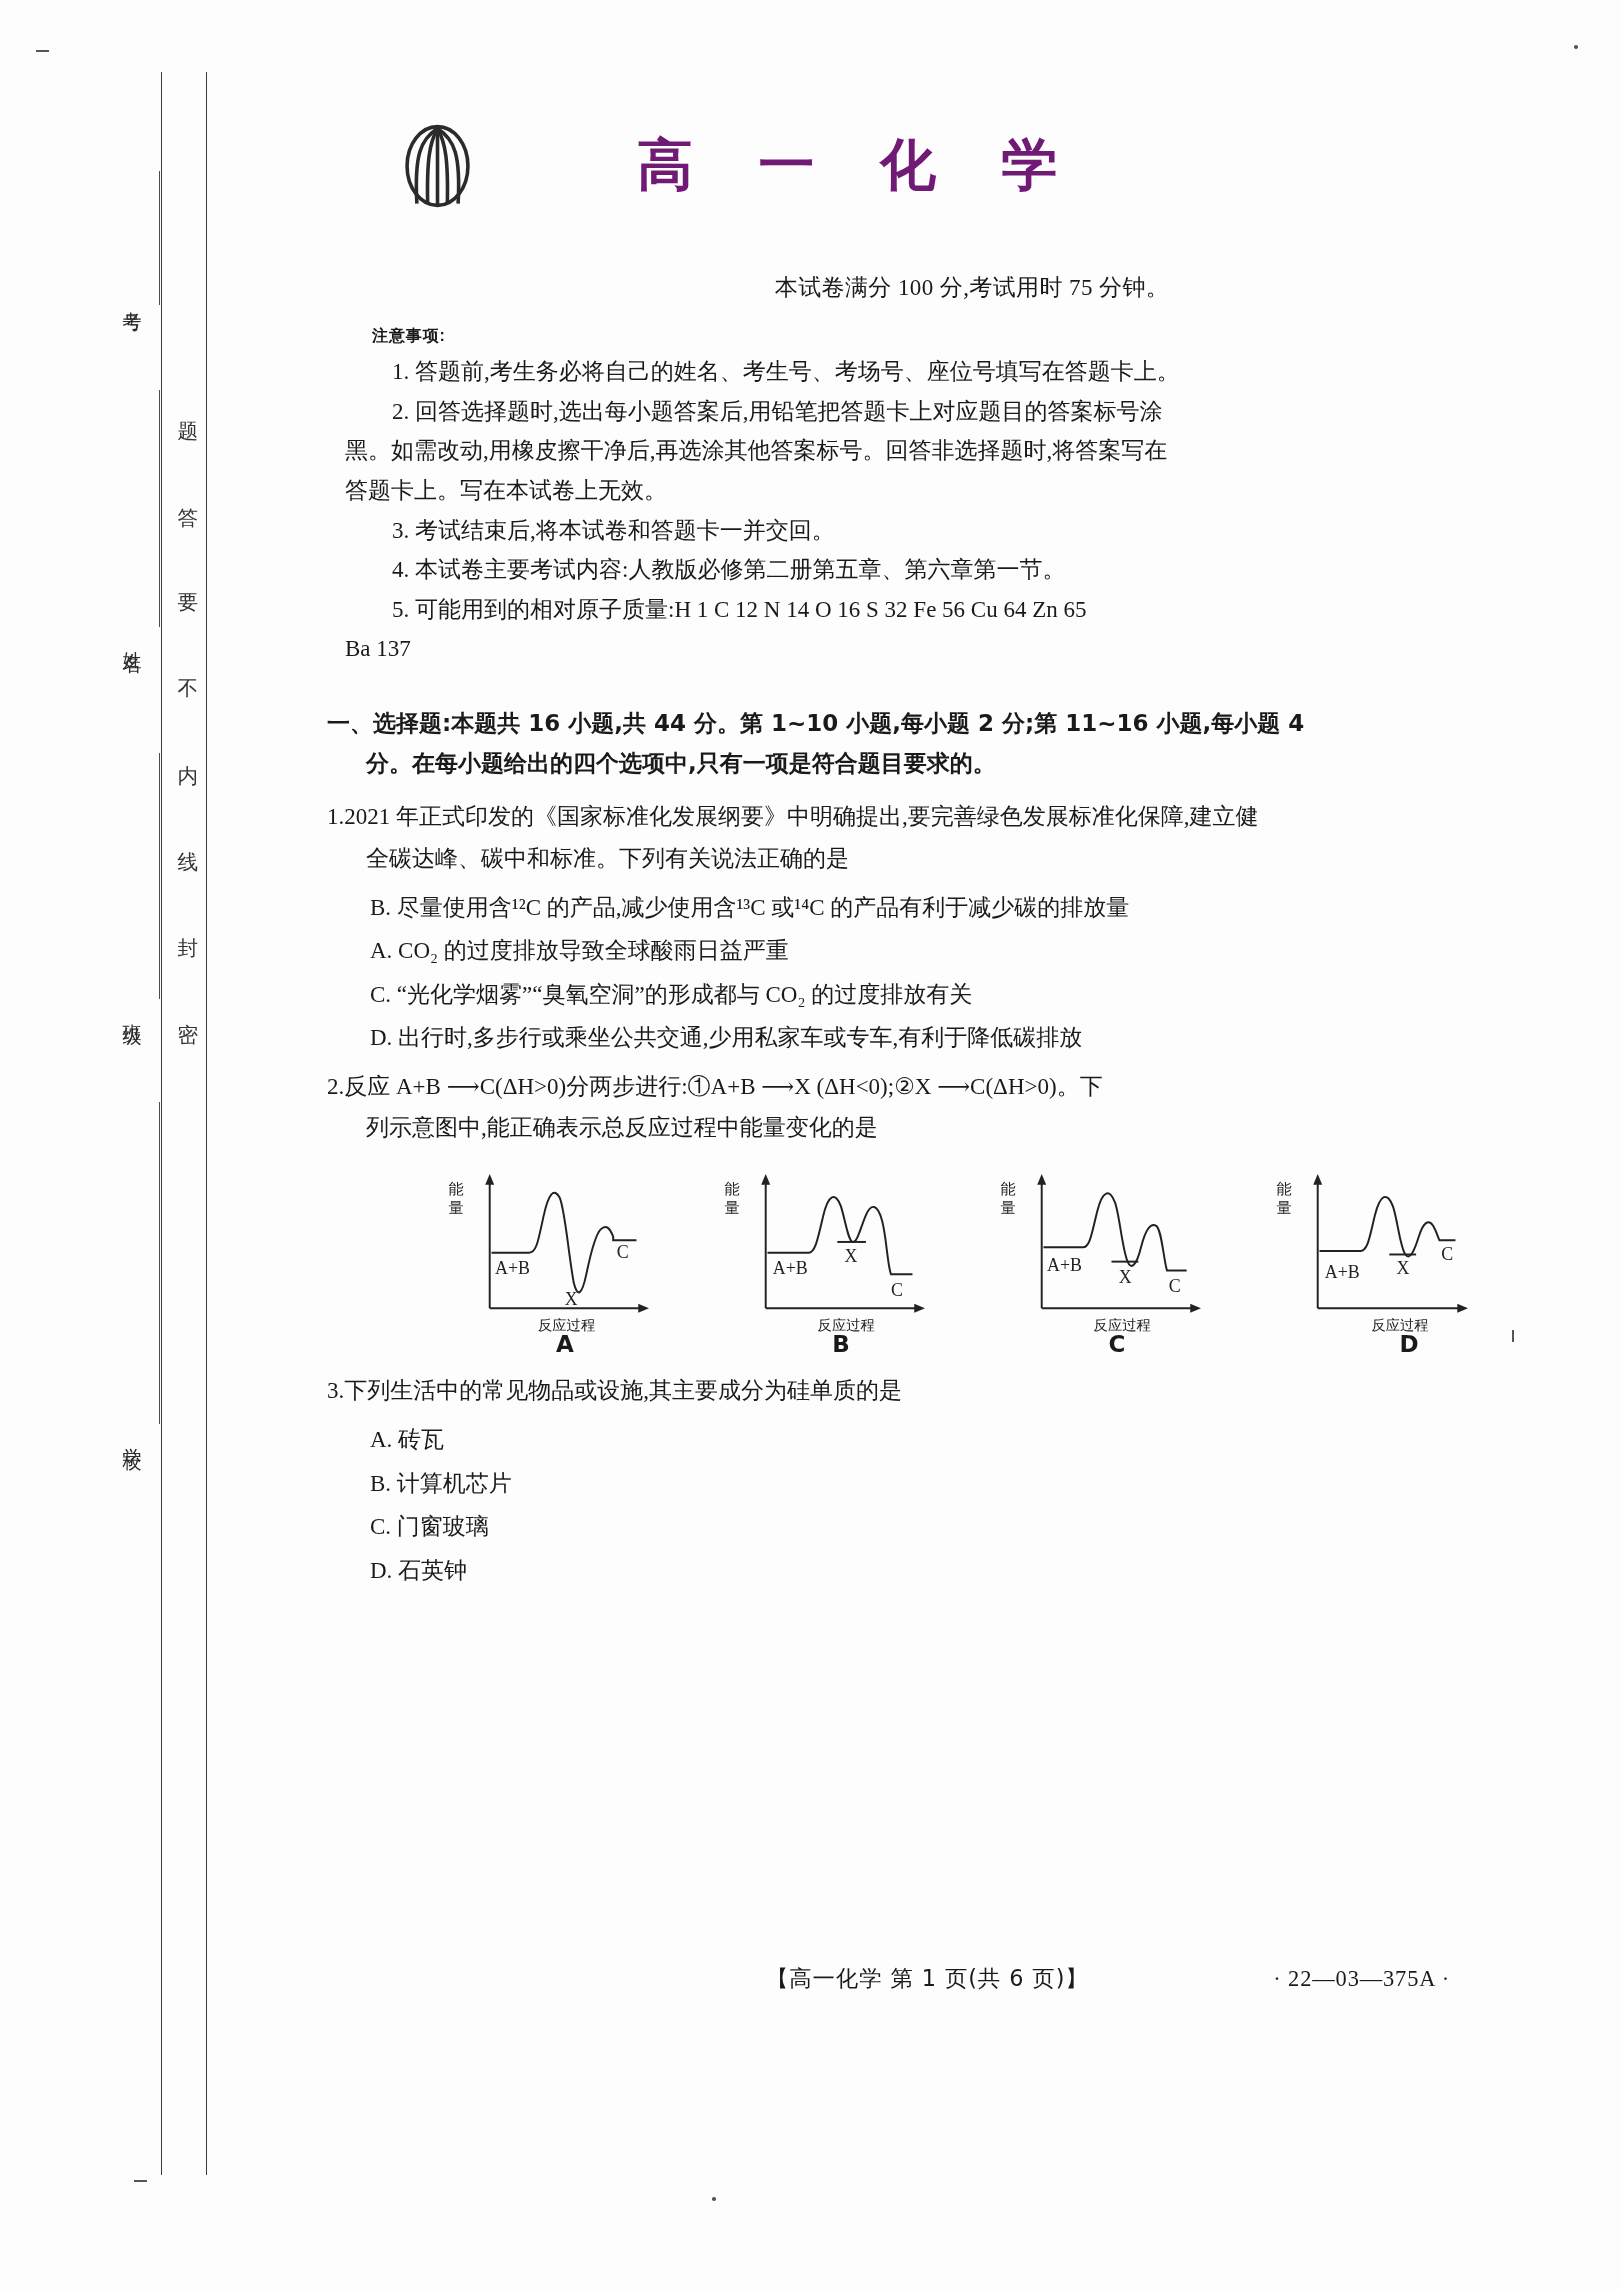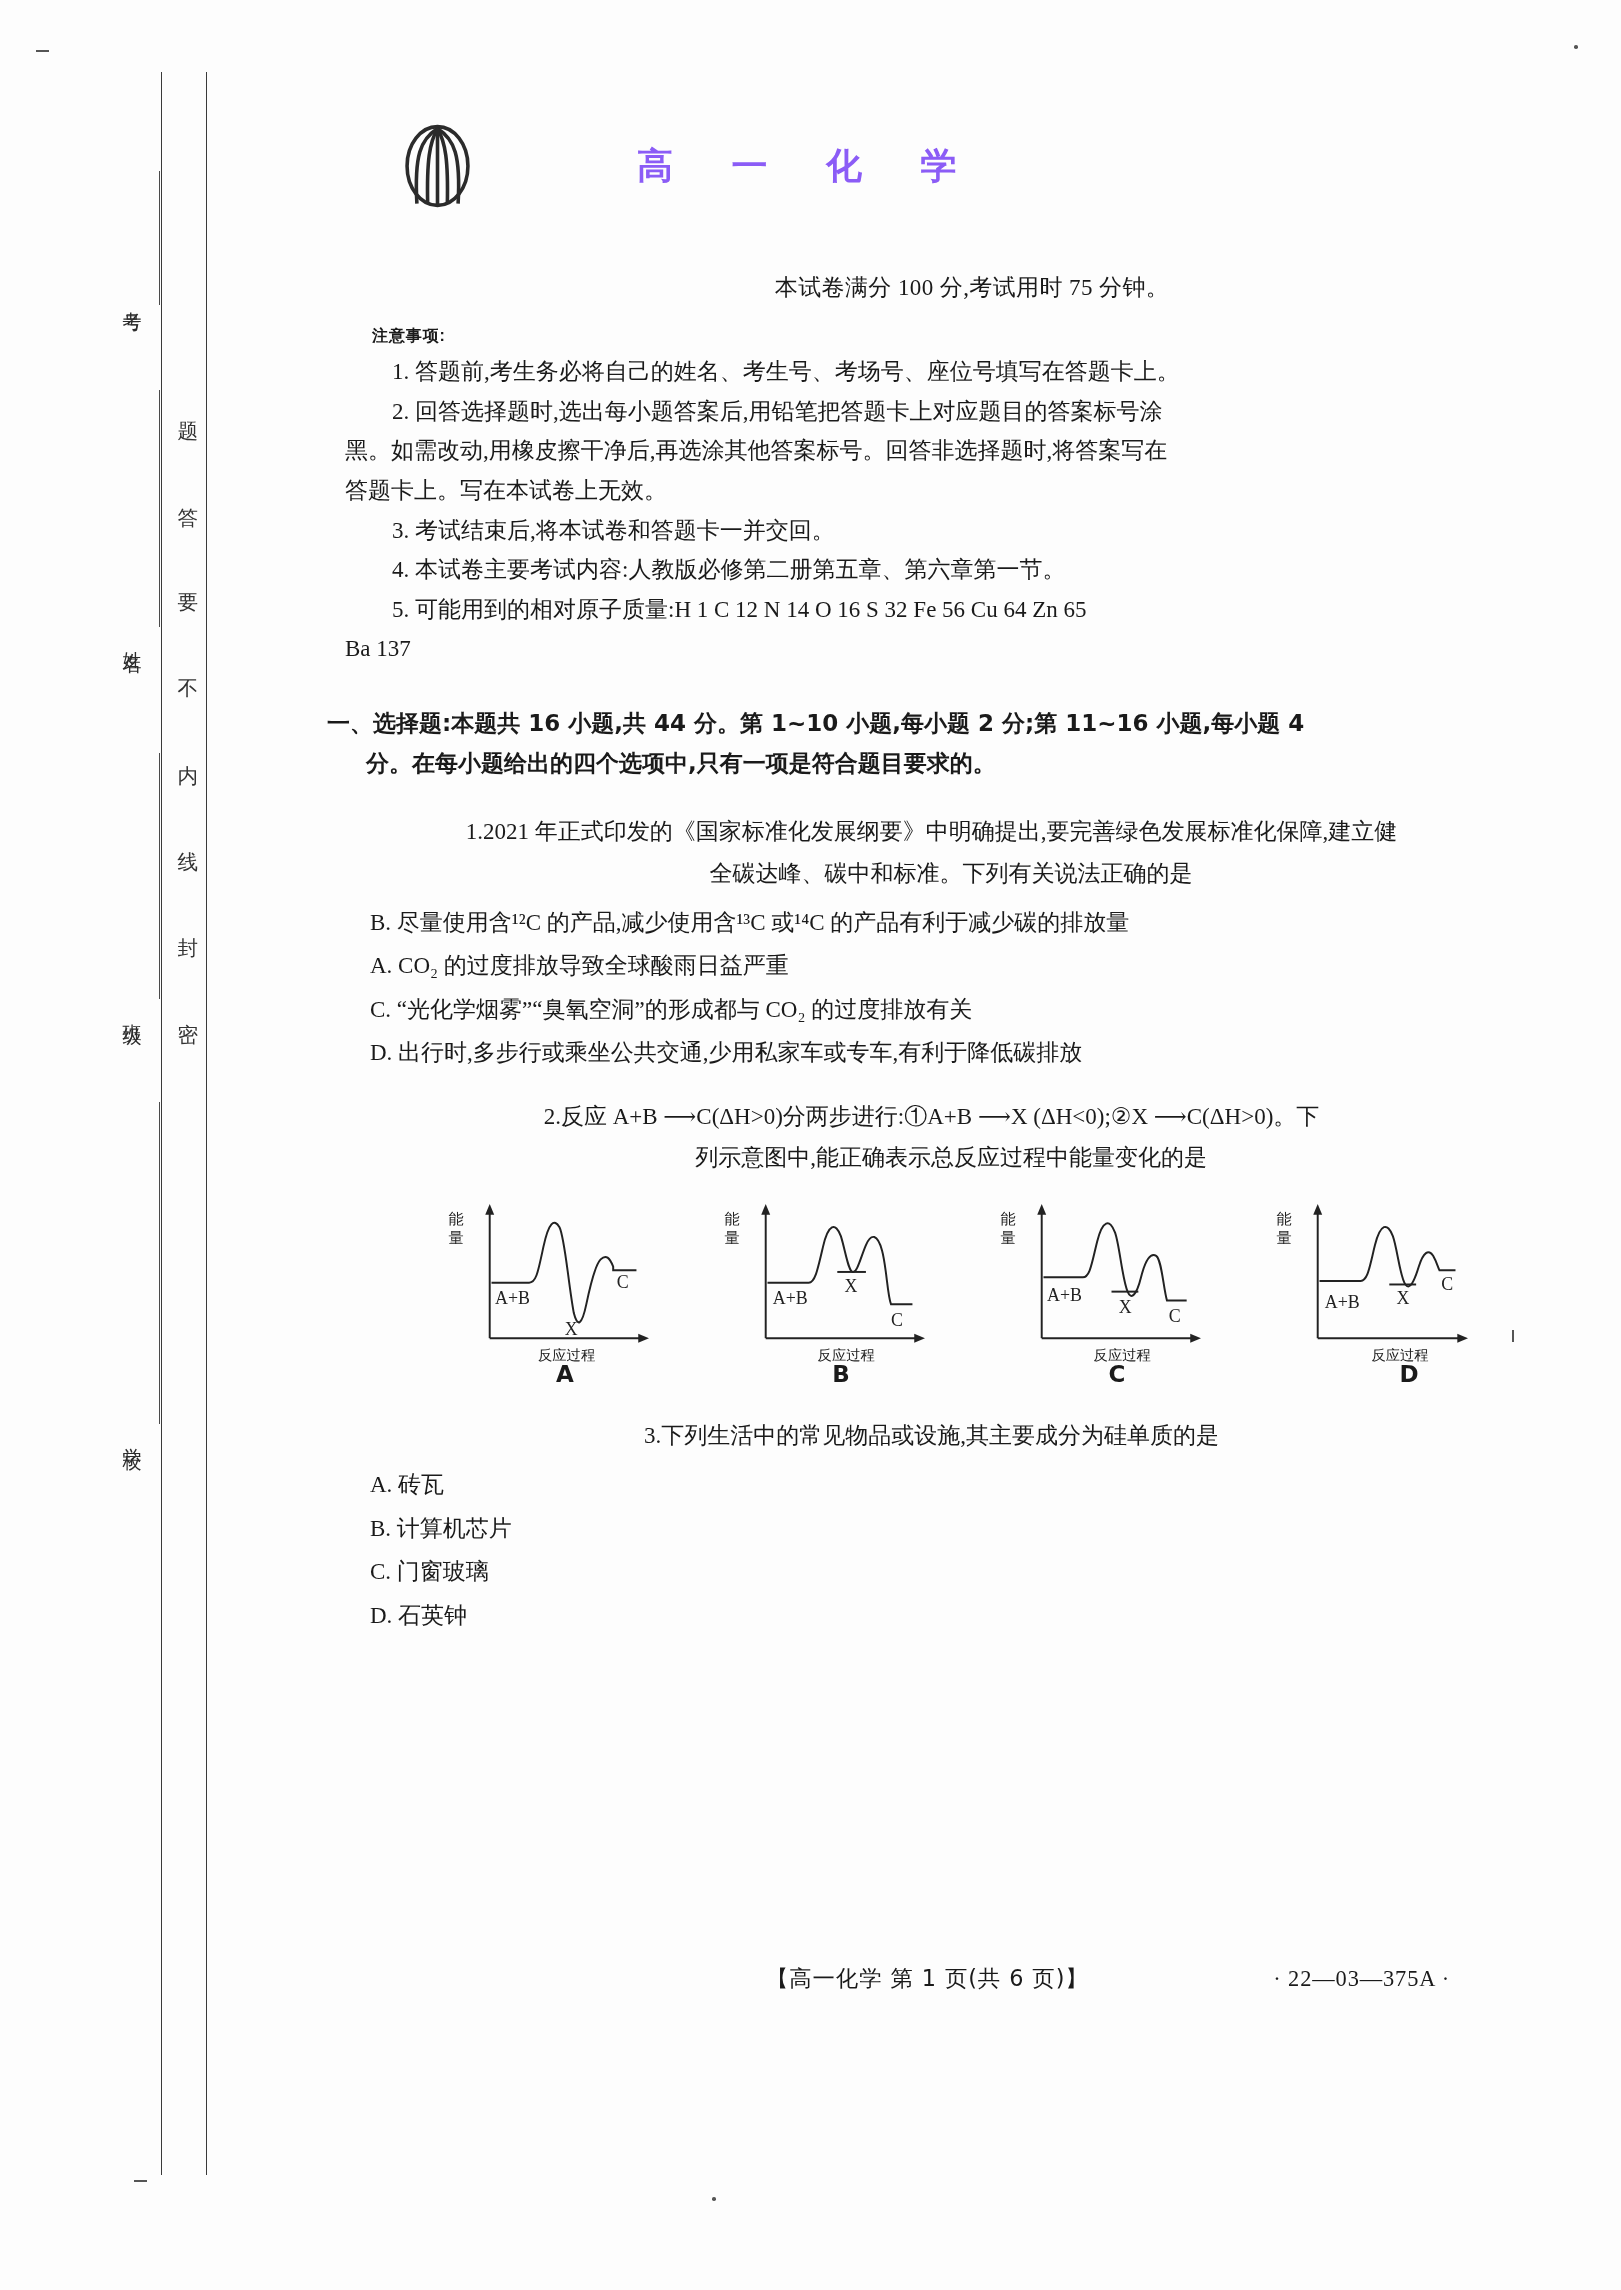--- a/index.html
+++ b/index.html
@@ -97,23 +97,23 @@
     padding-left: 72px;
   }
   .logo {
     width: 77px; height: 86px;
     flex: 0 0 auto;
     margin-right: 161px;
   }
   .paper-title {
     font-family: "DejaVu Sans", sans-serif;
     font-weight: bold;
-    font-size: 36px;
+    font-size: 56px;
     letter-spacing: 23px;
-    color: #8b5cf6;
+    color: #701a75;
   }
 
   .score-line {
     text-align: center;
     font-size: 23px;
     margin: 39px 0 12px 81px;
     letter-spacing: 0.4px;
   }
 
   .notice-title {
@@ -141,22 +141,21 @@
     margin-top: 34px;
     font-weight: bold;
     font-family: "DejaVu Sans", sans-serif;
   }
   .section-head .indent2 { display:block; text-indent: 39px;}
 
   
   .q {
     font-size: 23px;
     line-height: 1.8;
-    margin-top: 28px;
-    text-align: center;
+    margin-top: 13px;
   }
   .q .stem { text-indent: 0; }
   .q .stem-cont { display:block; text-indent: 39px; }
   .opt {
     text-indent: 43px;
     margin-top: 12.5px;
     font-size: 23px;
   }
 
   

